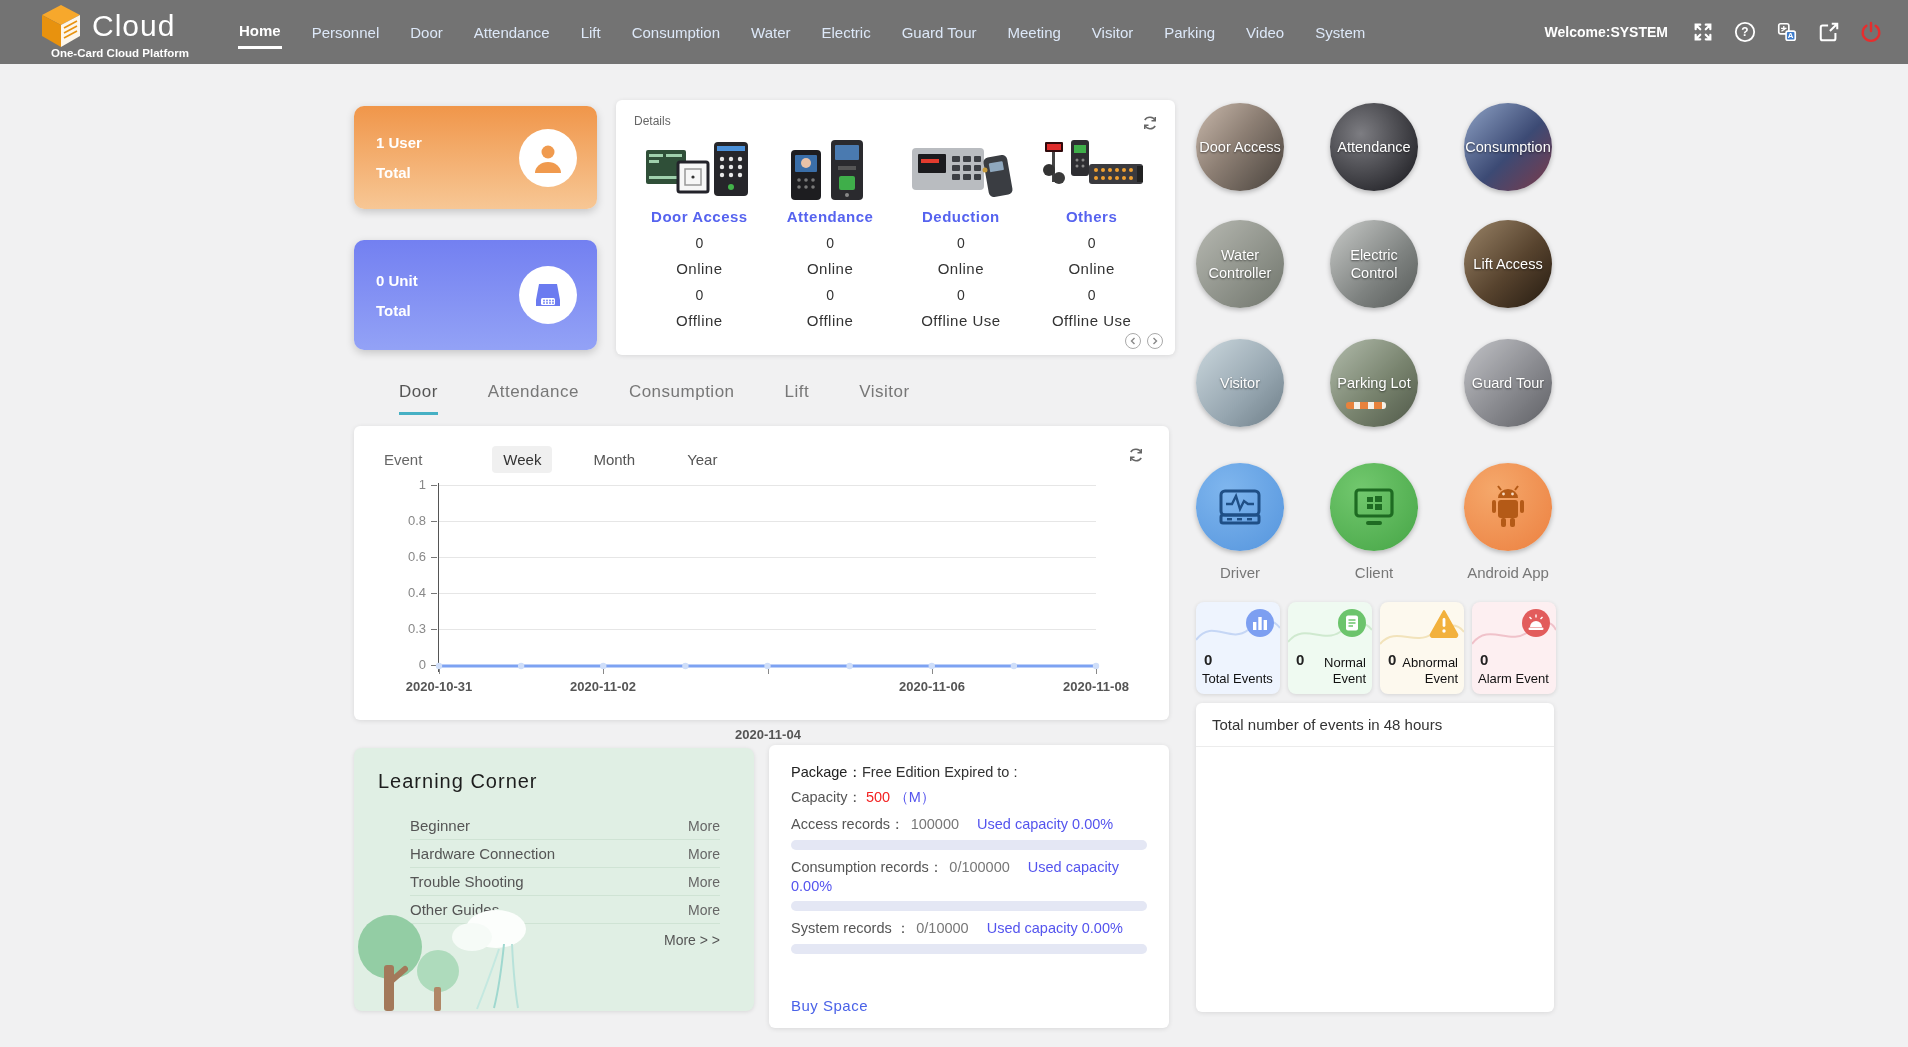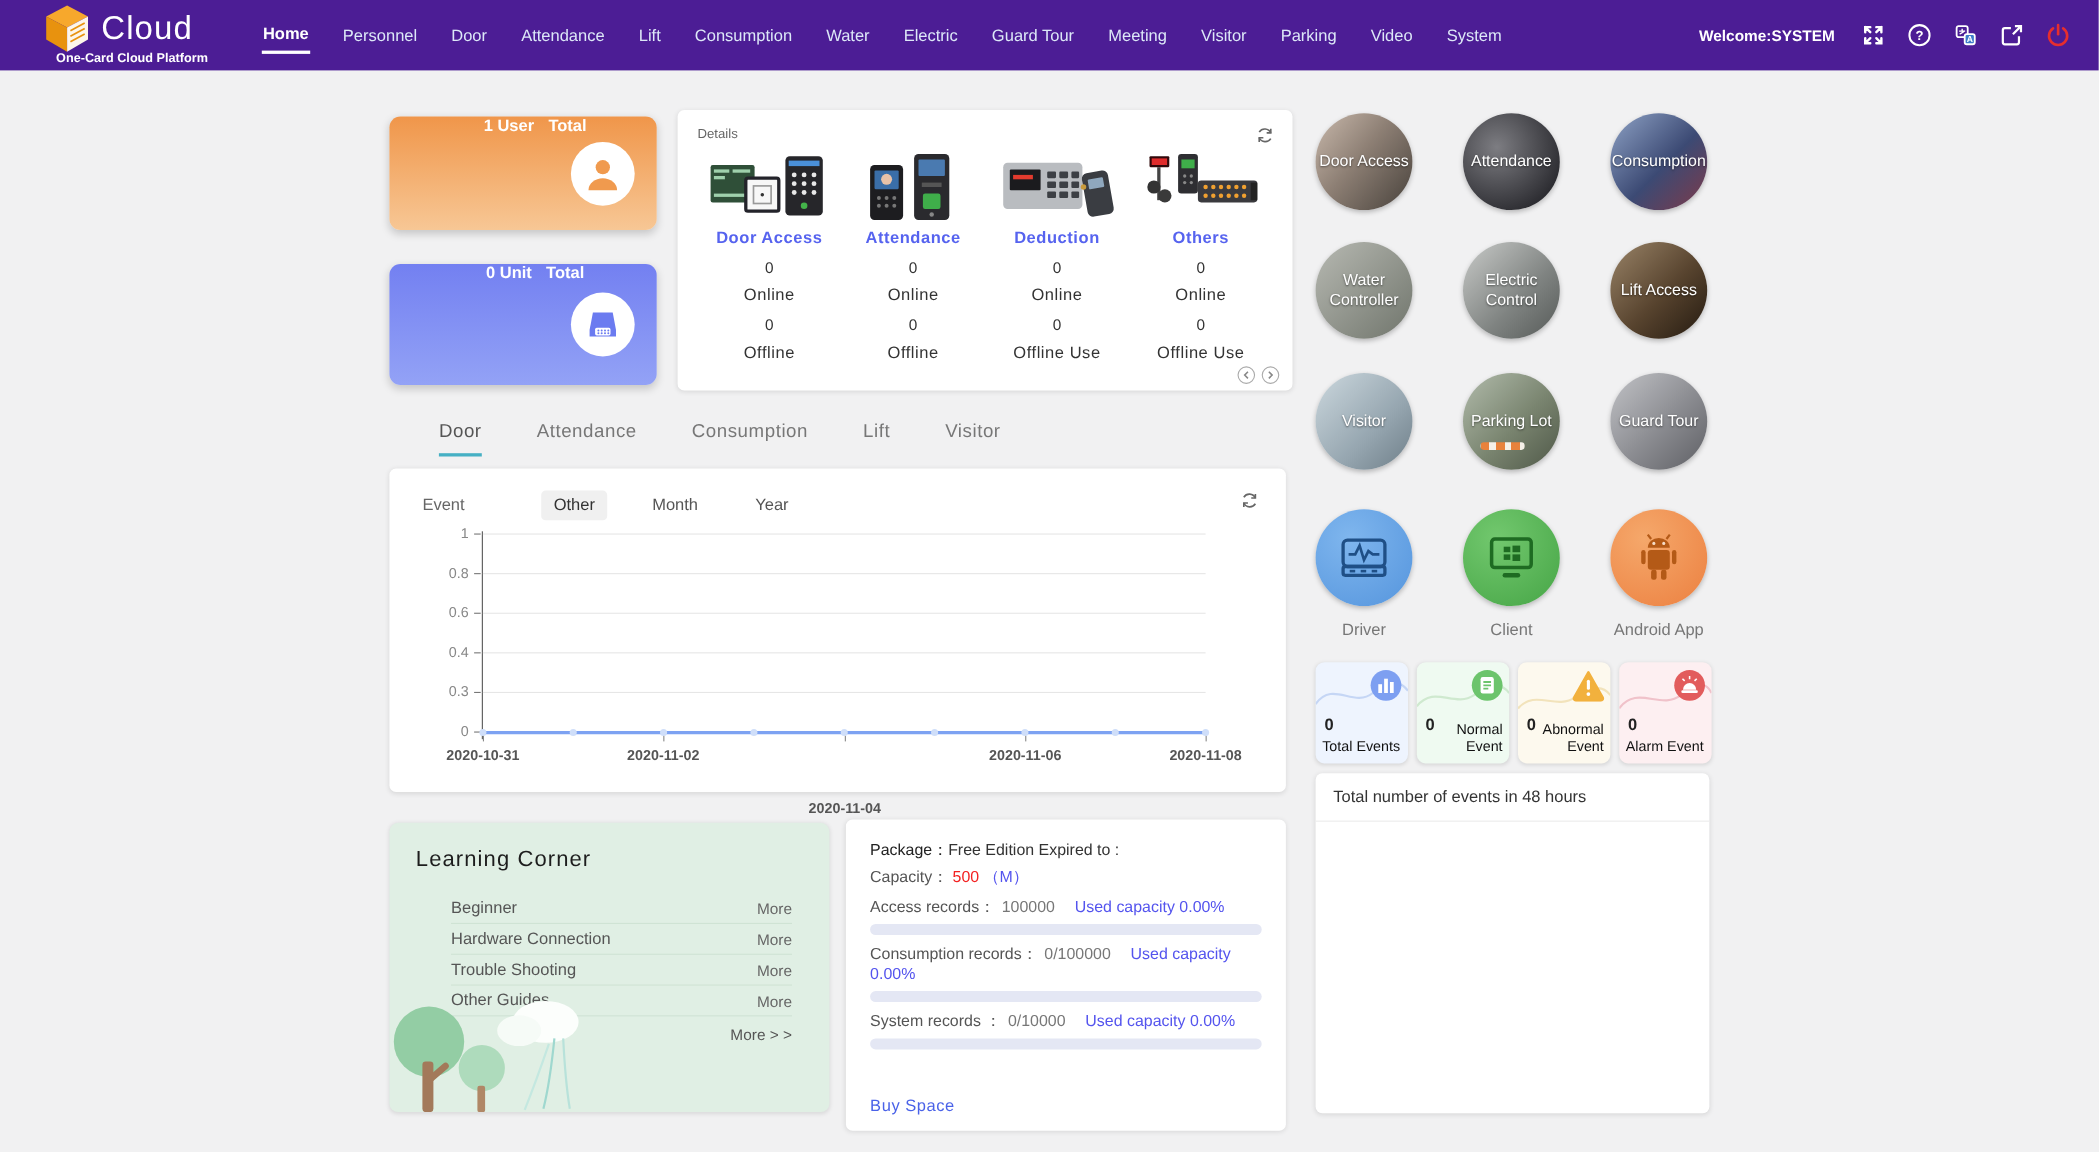--- a/index.html
+++ b/index.html
@@ -1,39 +1,39 @@
 <!DOCTYPE html>
 <html><head>
 <meta charset="utf-8">
 <style>
   * { margin:0; padding:0; box-sizing:border-box; }
   html,body { width:1908px; height:1047px; overflow:hidden; background:#f1f1f2;
     font-family:"Liberation Sans", sans-serif; }
 
   
-  .navbar { position:relative; height:64px; background:#4c1d95; color:#fff; z-index:10; }
+  .navbar { position:relative; height:64px; background:#737373; color:#fff; z-index:10; }
   .brand { position:absolute; left:38px; top:4px; display:flex; align-items:center; }
   .brand svg { display:block; }
   .brand-name { font-size:30px; font-weight:400; color:#fff; margin-left:8px; letter-spacing:1px; }
   .brand-sub { position:absolute; left:30px; top:47px; width:180px; text-align:center;
     font-size:11.5px; font-weight:700; color:#fff; }
   .nav-menu { position:absolute; left:238px; top:0; height:64px; display:flex; align-items:center; gap:29px; }
   .nav-item { color:#dde8f8; font-size:15px; text-decoration:none; padding:6px 1px; cursor:pointer; }
   .nav-item.active { color:#fff; font-weight:700; border-bottom:3px solid #fff; padding-bottom:7px; }
   .nav-right { position:absolute; right:26px; top:0; height:64px; display:flex; align-items:center; gap:20px; }
   .welcome { font-size:14px; font-weight:700; color:#fff; margin-right:4px; }
   .nav-ico { width:22px; height:22px; cursor:pointer; display:block; }
 
   
   .container { position:relative; width:1200px; height:983px; margin:0 auto; }
   .card { background:#fff; border-radius:6px; box-shadow:0 1px 5px rgba(0,0,0,.10); }
 
   
   .sum-card { position:absolute; left:0; width:243px; border-radius:10px; color:#fff;
-    display:flex; flex-direction:row; justify-content:center; gap:13px; padding-left:22px;
+    display:flex; flex-direction:column; justify-content:center; gap:13px; padding-left:22px;
     box-shadow:0 3px 8px rgba(0,0,0,.18); }
   .sum-user { top:42px; height:103px; background:linear-gradient(180deg,#f0964a 0%,#f7c795 100%); }
   .sum-unit { top:176px; height:110px; background:linear-gradient(180deg,#7380f1 0%,#93a2f6 100%); }
   .sum-line { font-size:15px; font-weight:700; }
   .sum-ico { position:absolute; right:20px; top:50%; transform:translateY(-50%);
     width:58px; height:58px; border-radius:50%; background:#fff; display:flex; align-items:center; justify-content:center; }
 
   
   .details { position:absolute; left:262px; top:36px; width:559px; height:255px; padding:14px 18px; }
   .details-title { font-size:12px; color:#666; }
@@ -465,21 +465,21 @@
     <div class="tab active">Door</div>
     <div class="tab">Attendance</div>
     <div class="tab">Consumption</div>
     <div class="tab">Lift</div>
     <div class="tab">Visitor</div>
   </div>
 
   <div class="card chart-card">
     <div class="chart-head">
       <span class="ch-legend">Event</span>
-      <span class="range active">Other</span>
+      <span class="range active">Week</span>
       <span class="range">Month</span>
       <span class="range">Year</span>
     </div>
     <svg class="chart-refresh" viewBox="0 0 24 24">
       <path d="M5 8 a8 8 0 0 1 14 1" fill="none" stroke="#666" stroke-width="2"></path>
       <path d="M19 4 v5 h-5" fill="none" stroke="#666" stroke-width="2"></path>
       <path d="M19 16 a8 8 0 0 1 -14 -1" fill="none" stroke="#666" stroke-width="2"></path>
       <path d="M5 20 v-5 h5" fill="none" stroke="#666" stroke-width="2"></path>
     </svg>
     <div class="chart-ylabs">

